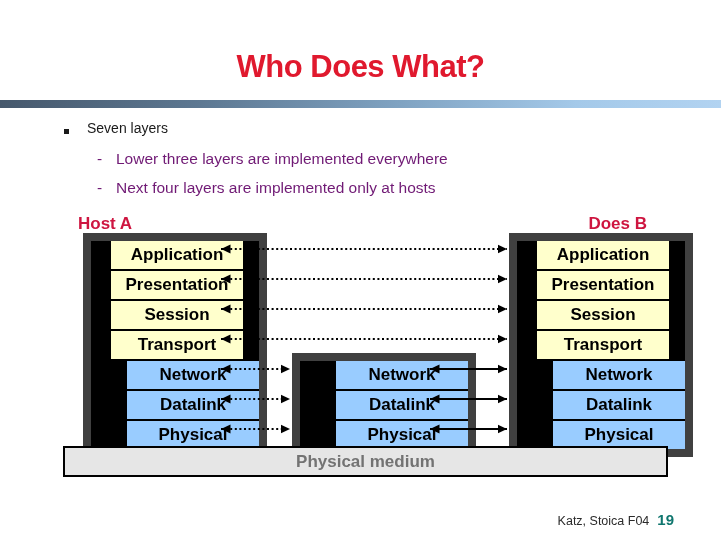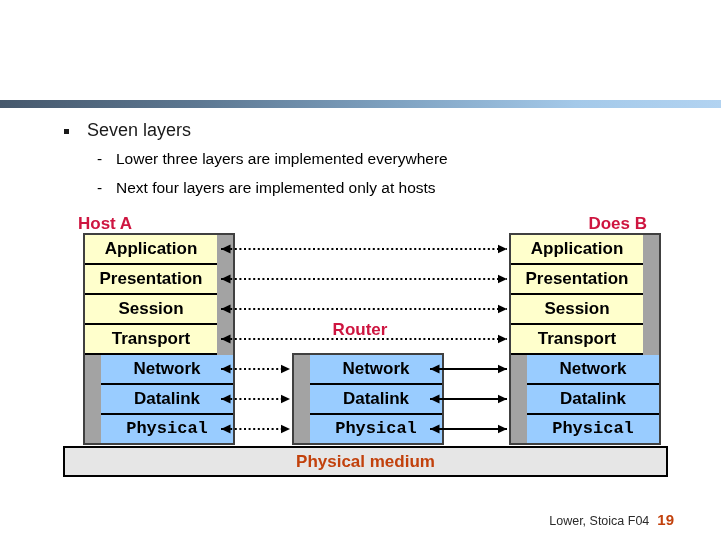--- a/index.html
+++ b/index.html
@@ -22,88 +22,88 @@
   }
 
   
   .divider {
     position: absolute; left: 0; top: 100px; width: 721px; height: 8px;
     background: linear-gradient(90deg, #46586C 0%, #5D7892 28%, #7FA2C1 55%, #A4C9E9 80%, #B2D3F1 100%);
   }
 
   
   .square-bullet { position: absolute; left: 64px; top: 129px; width: 5px; height: 5px; background: #1a1a1a; }
-  .bullet-text { position: absolute; left: 87px; top: 120px; font-size: 18px; color: #1a1a1a; }
-  .sub-bullet { position: absolute; left: 97px; font-size: 15.5px; color: #000000; }
+  .bullet-text { position: absolute; left: 87px; top: 120px; font-size: 14px; color: #1a1a1a; }
+  .sub-bullet { position: absolute; left: 97px; font-size: 15.5px; color: #701a75; }
   .sub-bullet .dash { display: inline-block; width: 19px; }
   .sub-bullet-1 { top: 150px; }
   .sub-bullet-2 { top: 179px; }
 
   
   .node-label { position: absolute; font-size: 17px; font-weight: bold; color: #CE1540; }
   .host-a-label { left: 78px; top: 214px; }
   .host-b-label { left: 509px; top: 214px; width: 138px; text-align: right; }
   .router-label { left: 292px; top: 320px; width: 136px; text-align: center; }
 
   
-  .stack { position: absolute; border: 2px solid #404040; background: #a3a3a3; }
+  .stack { position: absolute; border: 8px solid #404040; background: #000000; padding-left: 20px; }
   .stack .row {
     width: 132px; height: 28px; line-height: 28px;
     text-align: center;
     font-size: 17px; font-weight: bold; color: #000;
     border-bottom: 2px solid #000;
     overflow: hidden; white-space: nowrap;
   }
-  .stack .row:last-child { border-bottom: none; font-family: Liberation Mono, monospace; }
+  .stack .row:last-child { border-bottom: none; }
   .row.upper { background: #FFFFCC; }
   .row.lower { background: #99CCFF; margin-left: 16px; }
   .stack-host-a { left: 83px;  top: 233px; }
   .stack-host-b { left: 509px; top: 233px; }
   .stack-router { left: 292px; top: 353px; }
 
   
   .medium-bar {
     position: absolute; left: 63px; top: 446px;
     width: 601px; height: 27px;
     background: #E6E6E6; border: 2px solid #000;
     text-align: center; line-height: 27px;
-    font-size: 17px; font-weight: bold; color: #c2410c;
+    font-size: 17px; font-weight: bold; color: #737373;
   }
 
   
   svg.arrows { position: absolute; left: 0; top: 0; pointer-events: none; }
   .arrow-dotted { stroke: #000; stroke-width: 2.2; stroke-dasharray: 2 2.6; }
   .arrow-solid  { stroke: #000; stroke-width: 1.8; }
 
   
   .footer { position: absolute; top: 511px; left: 0; width: 674px; text-align: right; }
   .footer .credit { font-size: 12.5px; color: #2a2a2a; }
-  .footer .pagenum { font-size: 15px; font-weight: bold; color: #c2410c; margin-left: 8px; }
+  .footer .pagenum { font-size: 15px; font-weight: bold; color: #0f766e; margin-left: 8px; }
 </style>
 </head>
 <body>
 
 <div class="slide">
 
+  <div class="title">Who Does What?</div>
 
   <div class="divider"></div>
 
   <div class="square-bullet"></div>
   <div class="bullet-text">Seven layers</div>
 
   <div class="sub-bullet sub-bullet-1">
     <span class="dash">-</span><span>Lower three layers are implemented everywhere</span>
   </div>
   <div class="sub-bullet sub-bullet-2">
     <span class="dash">-</span><span>Next four layers are implemented only at hosts</span>
   </div>
 
   <div class="node-label host-a-label">Host A</div>
   <div class="node-label host-b-label">Does B</div>
-  <div class="node-label router-label">Router</div>
 
   <div class="stack stack-host-a">
     <div class="row upper">Application</div>
     <div class="row upper">Presentation</div>
     <div class="row upper">Session</div>
     <div class="row upper">Transport</div>
     <div class="row lower">Network</div>
     <div class="row lower">Datalink</div>
     <div class="row lower">Physical</div>
   </div>
@@ -141,16 +141,16 @@
     <line class="arrow-dotted" x1="221" y1="429" x2="290" y2="429" marker-start="url(#ah)" marker-end="url(#ah)"></line>
 
     <line class="arrow-solid" x1="430" y1="369" x2="507" y2="369" marker-start="url(#ah)" marker-end="url(#ah)"></line>
     <line class="arrow-solid" x1="430" y1="399" x2="507" y2="399" marker-start="url(#ah)" marker-end="url(#ah)"></line>
     <line class="arrow-solid" x1="430" y1="429" x2="507" y2="429" marker-start="url(#ah)" marker-end="url(#ah)"></line>
   </svg>
 
   <div class="medium-bar">Physical medium</div>
 
   <div class="footer">
-    <span class="credit">Lower, Stoica F04</span><span class="pagenum">19</span>
+    <span class="credit">Katz, Stoica F04</span><span class="pagenum">19</span>
   </div>
 
 </div>
 
 </body></html>

